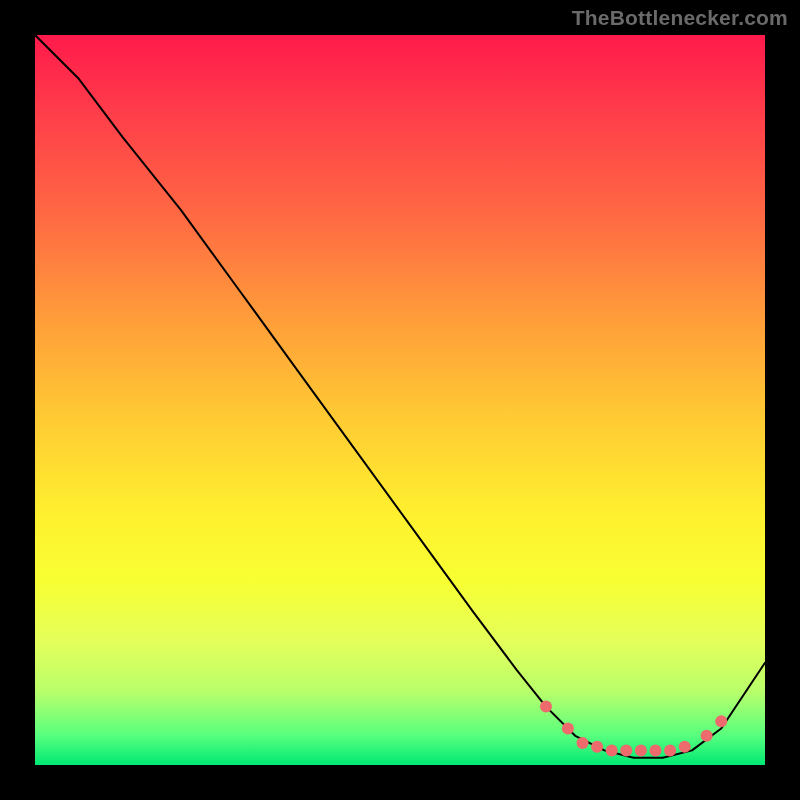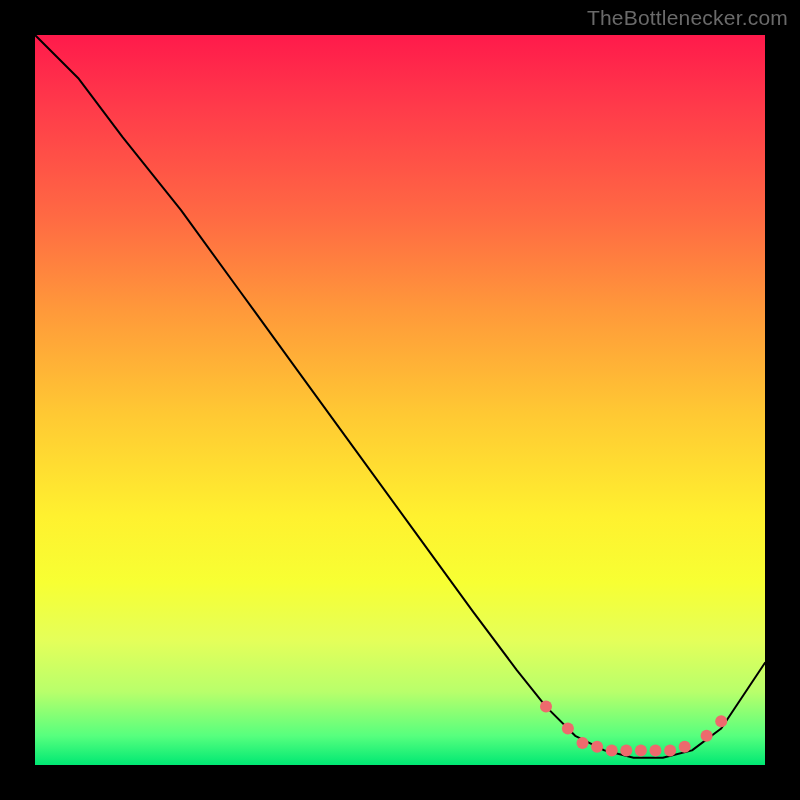--- a/index.html
+++ b/index.html
@@ -16,21 +16,21 @@
     width: 800px;
     height: 800px;
     background: #000;
   }
   .attribution {
     position: absolute;
     top: 6px;
     right: 12px;
     color: #6a6a6a;
     font-size: 21px;
-    font-weight: 400;
+    font-weight: 700;
     letter-spacing: 0.2px;
   }
   .plot-area {
     position: absolute;
     left: 35px;
     top: 35px;
     width: 730px;
     height: 730px;
     
     background: linear-gradient(to bottom,

